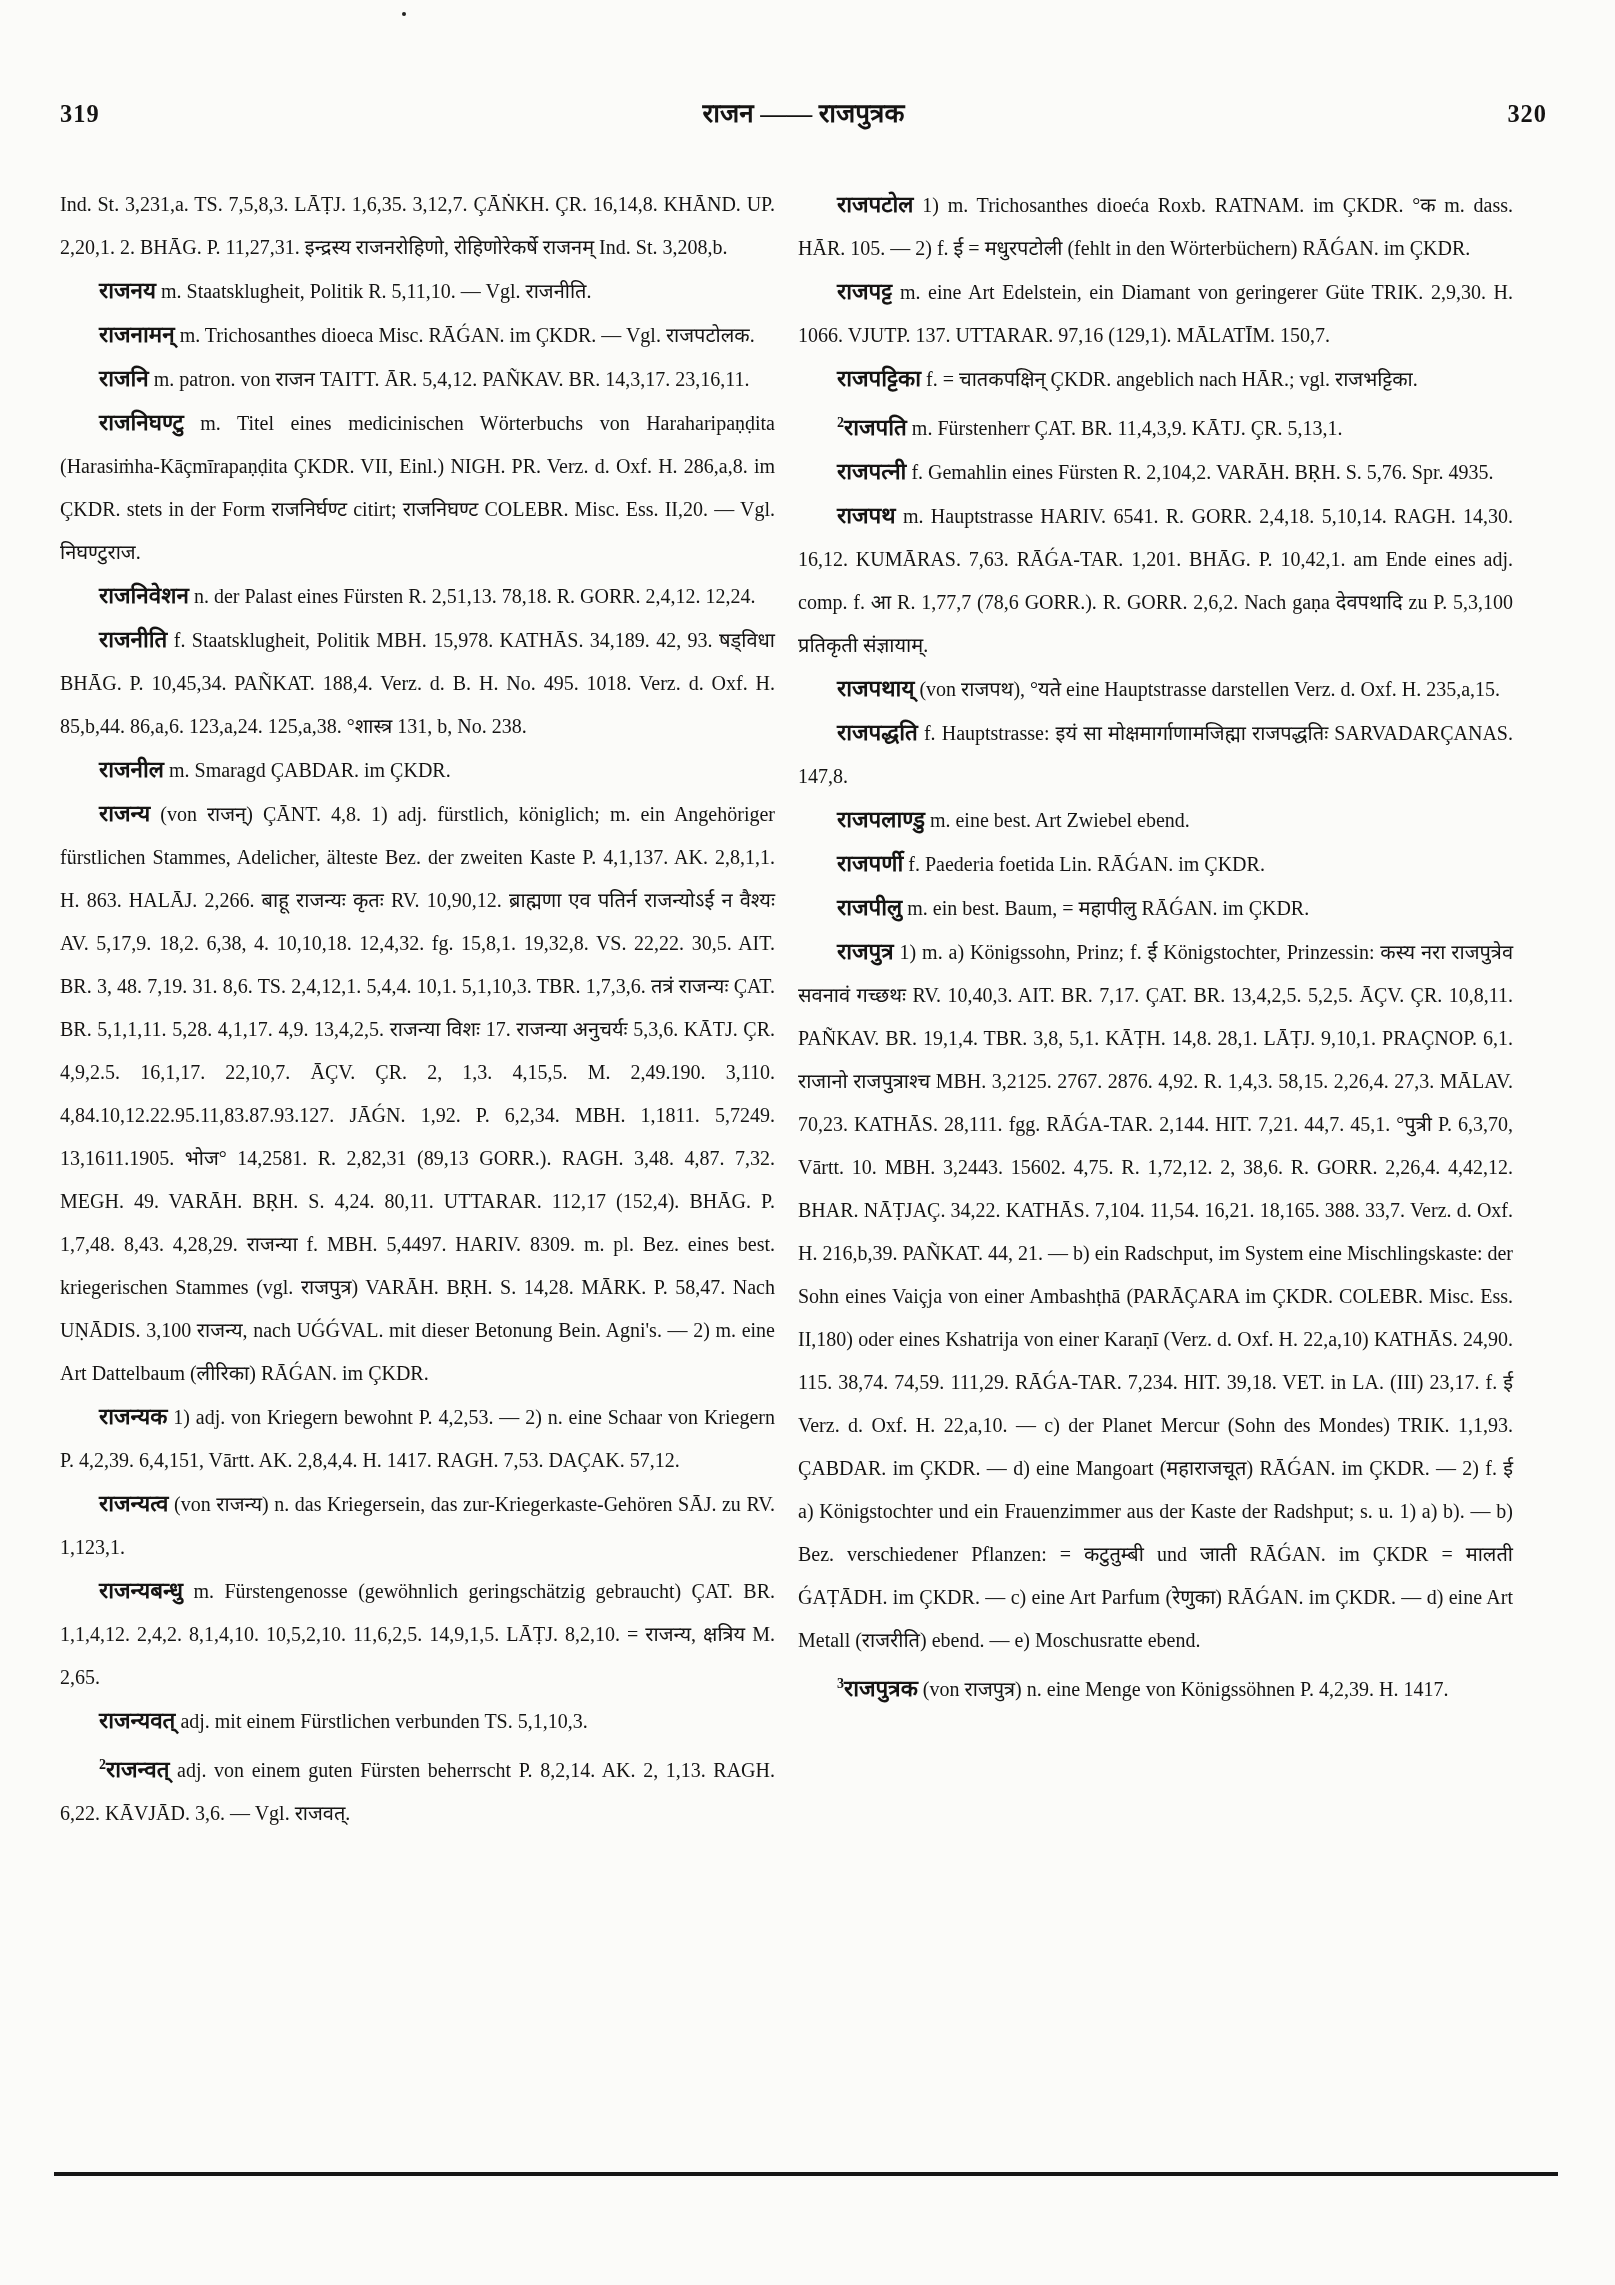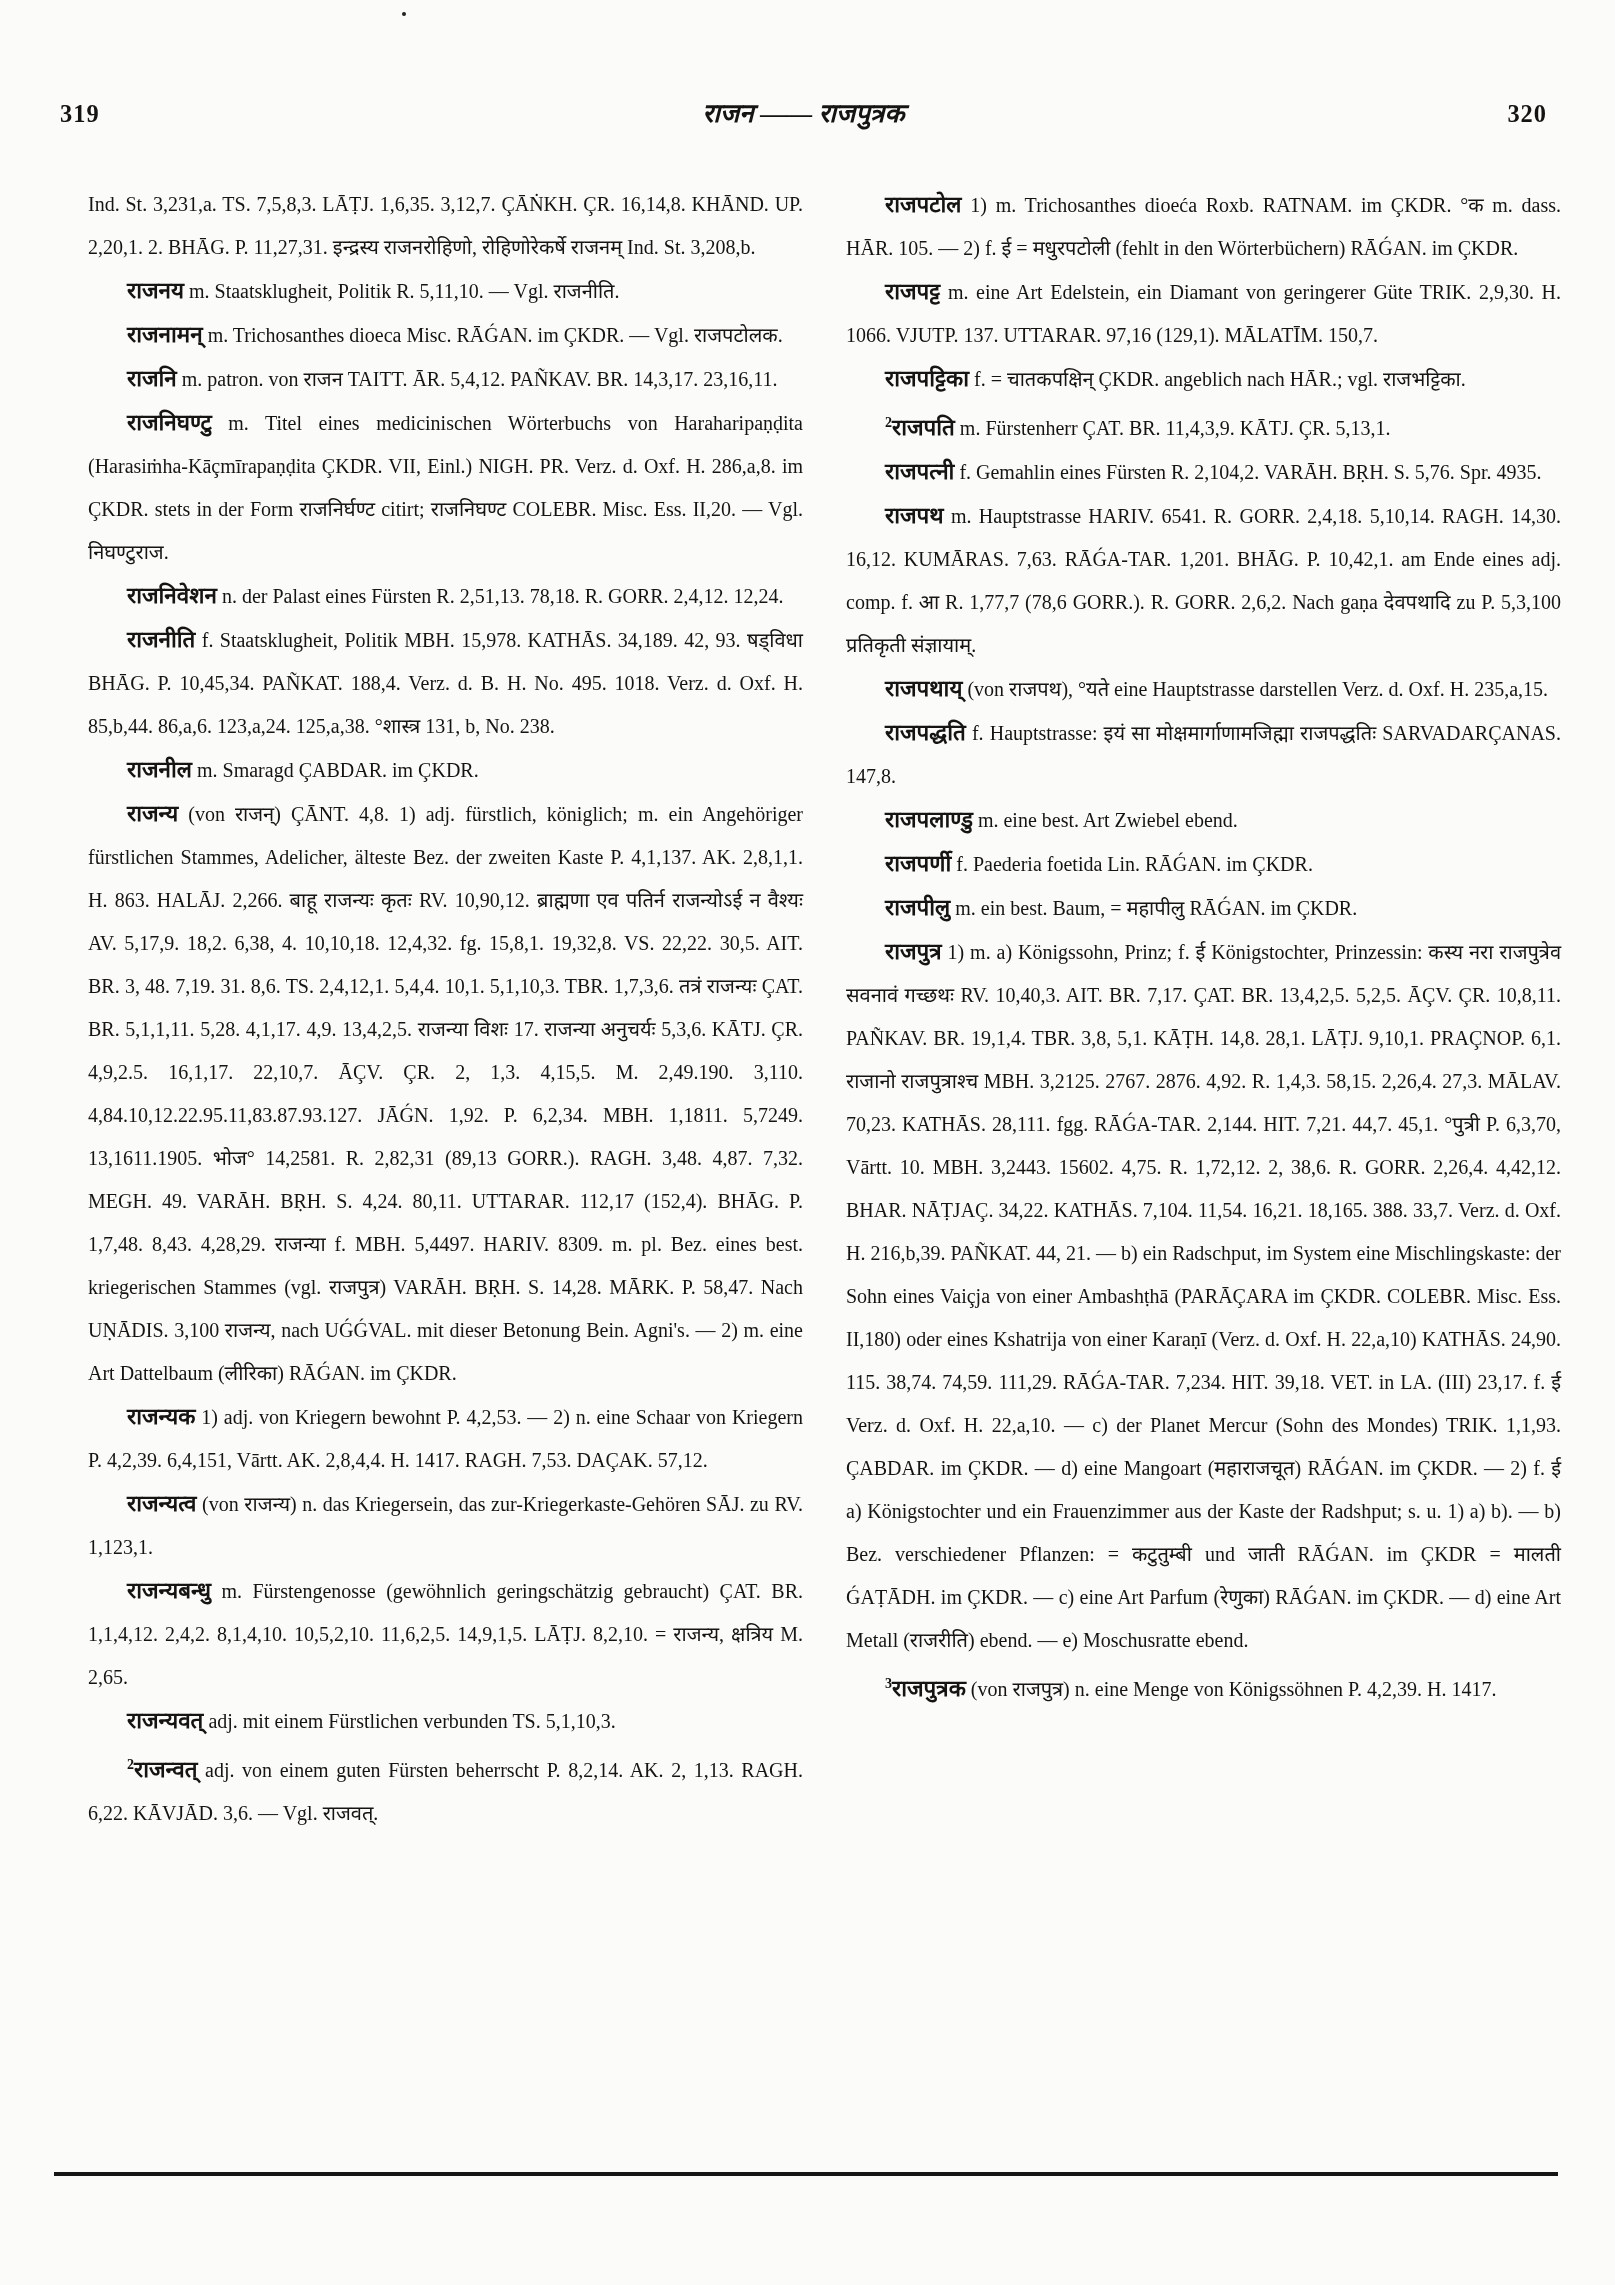--- a/index.html
+++ b/index.html
@@ -12,26 +12,25 @@
     overflow:hidden;
   }
   .page-header{
     position:absolute;top:94px;left:60px;right:68px;
     display:flex;justify-content:space-between;align-items:baseline;
   }
   .page-num{font-size:24.4px;font-weight:bold;letter-spacing:1px;}
   .running-title{
     font-size:26px;font-weight:bold;
     font-family:"Liberation Serif", serif;
-    font-style:italic;
   }
   .columns{
-    position:absolute;top:183px;left:88px;
+    position:absolute;top:183px;left:60px;
     width:1473px;
-    display:flex;gap:43px;
+    display:flex;gap:23px;
   }
   .col{
     width:715px;
     font-size:20px;
     line-height:43px;
     text-align:justify;
     hyphens:none;
   }
   .entry{margin:0;text-indent:39px;}
   .entry.cont{text-indent:0;}

